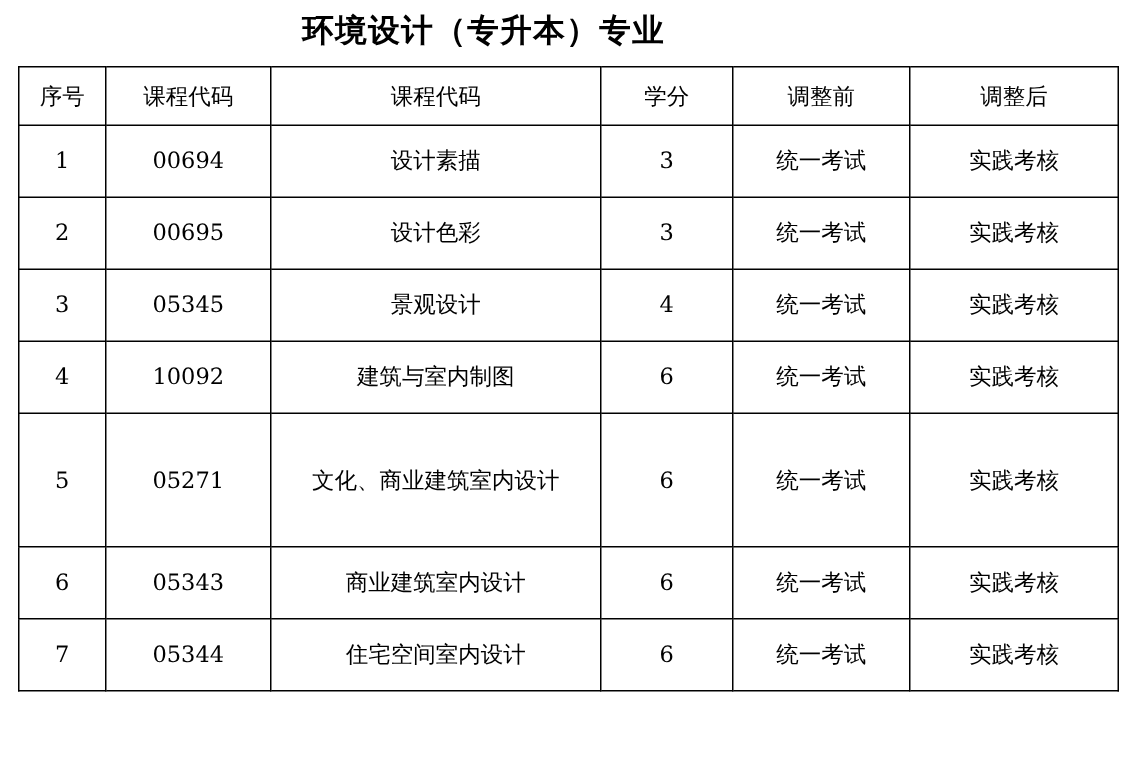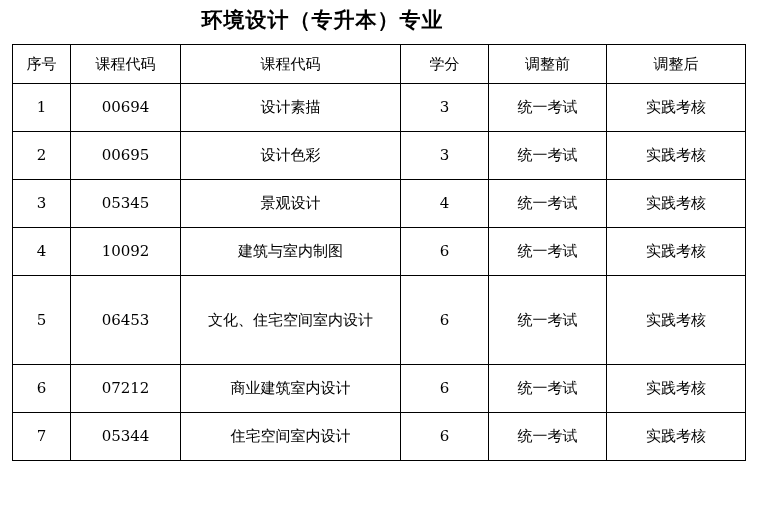--- a/index.html
+++ b/index.html
@@ -122,29 +122,29 @@
         <tr>
           <td>4</td>
           <td>10092</td>
           <td class="cell-name">建筑与室内制图</td>
           <td>6</td>
           <td>统一考试</td>
           <td>实践考核</td>
         </tr>
         <tr class="tall">
           <td>5</td>
-          <td>06453</td>
-          <td class="cell-name">文化、住宅空间室内设计</td>
+          <td>05271</td>
+          <td class="cell-name">文化、商业建筑室内设计</td>
           <td>6</td>
           <td>统一考试</td>
           <td>实践考核</td>
         </tr>
         <tr>
           <td>6</td>
-          <td>07212</td>
+          <td>05343</td>
           <td class="cell-name">商业建筑室内设计</td>
           <td>6</td>
           <td>统一考试</td>
           <td>实践考核</td>
         </tr>
         <tr>
           <td>7</td>
           <td>05344</td>
           <td class="cell-name">住宅空间室内设计</td>
           <td>6</td>

